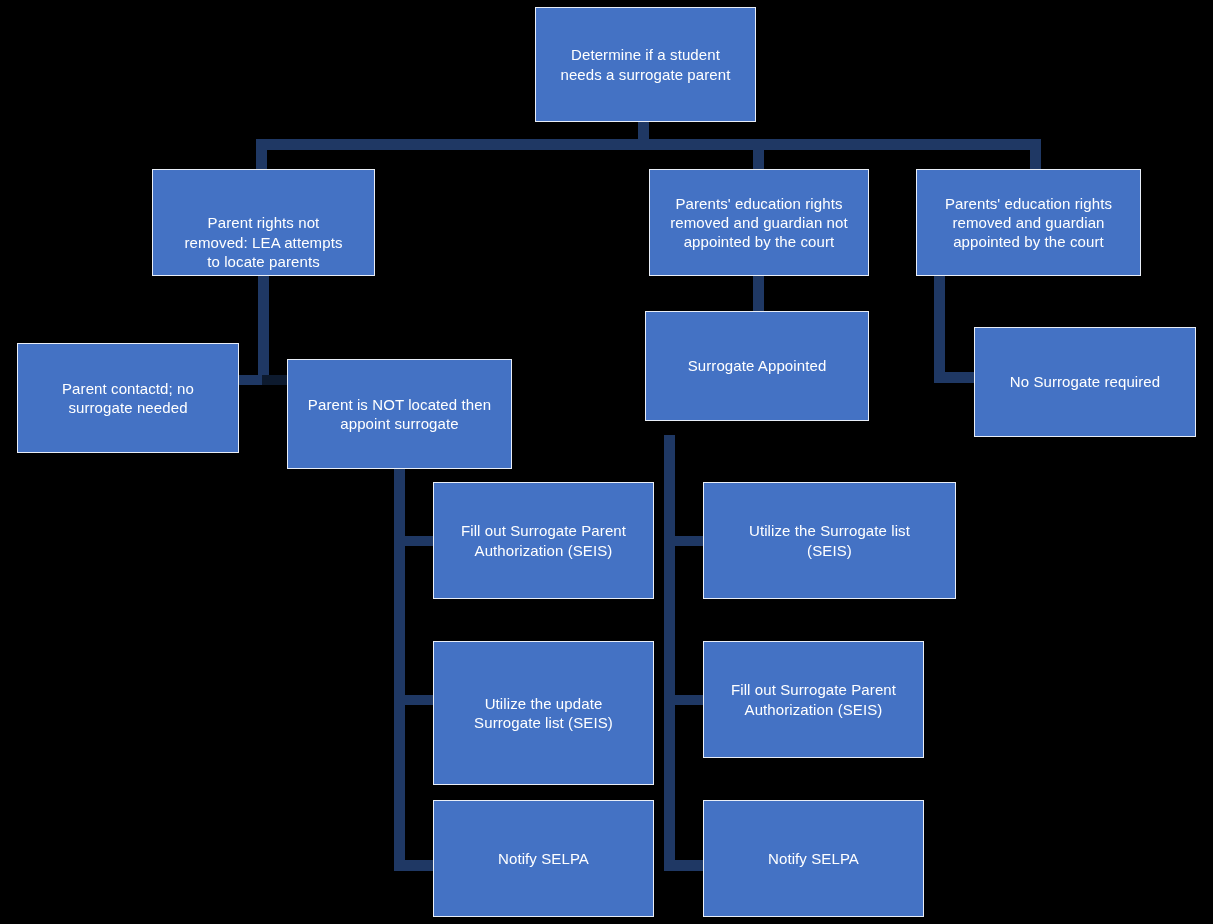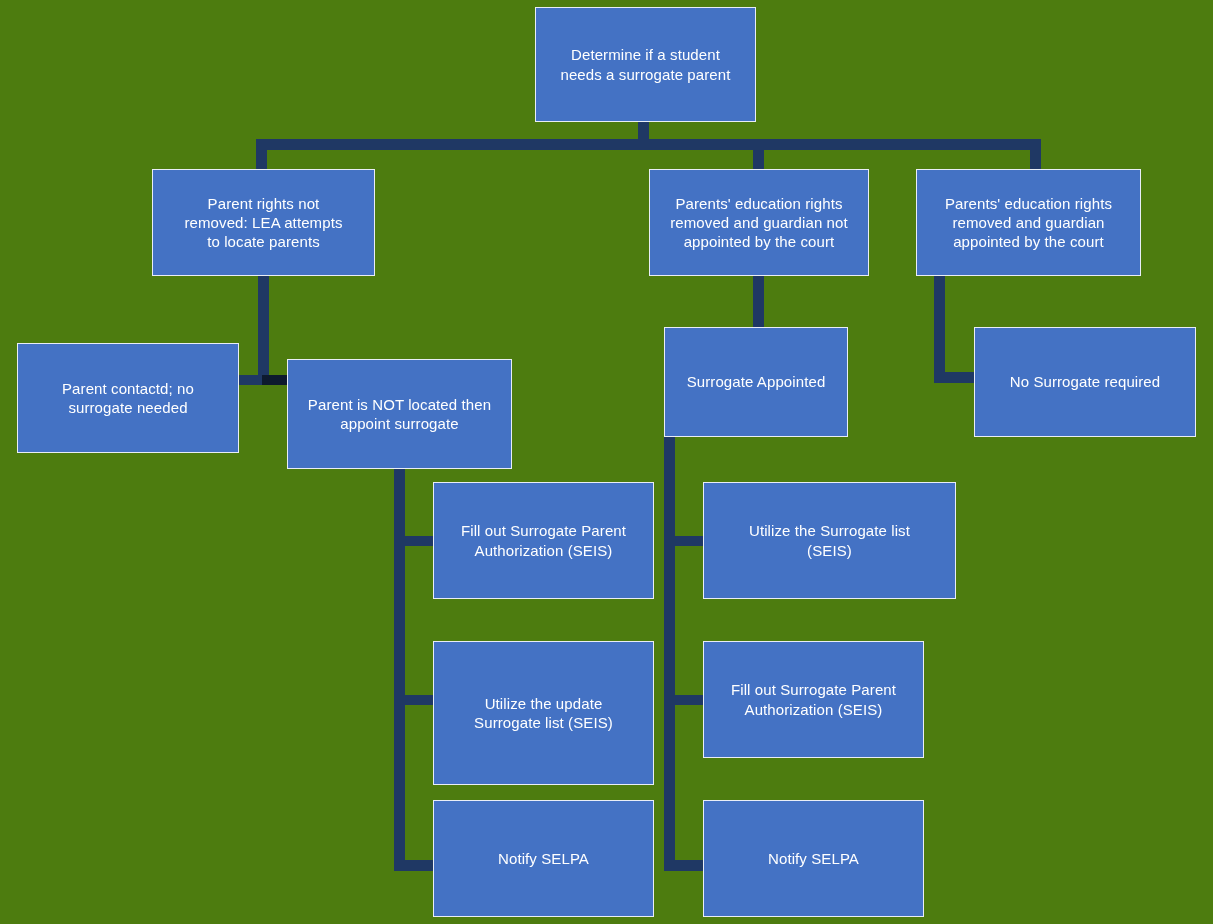--- a/index.html
+++ b/index.html
@@ -8,21 +8,21 @@
     padding: 0;
     background: #ffffff;
   }
   body {
     font-family: "Liberation Sans", sans-serif;
   }
   #canvas {
     position: relative;
     width: 1213px;
     height: 924px;
-    background: #4d7c0f;
+    background: #000000;
     overflow: hidden;
   }
   .node {
     position: absolute;
     background: #4472C4;
     color: #ffffff;
     display: flex;
     align-items: center;
     justify-content: center;
     text-align: center;
@@ -80,21 +80,21 @@
   <div class="conn" style="left:664px; top:435px; width:11px; height:435px;"></div>
   <div class="conn" style="left:664px; top:536px; width:45px; height:10px;"></div>
   <div class="conn" style="left:664px; top:695px; width:45px; height:10px;"></div>
   <div class="conn" style="left:664px; top:860px; width:45px; height:11px;"></div>
 
   <div class="node" style="left:536px; top:8px; width:219px; height:113px;">
     <span>Determine if a student
 needs a surrogate parent</span>
   </div>
 
-  <div class="node" style="left:153px; top:170px; width:221px; height:105px;">
+  <div class="node" style="left:153px; top:170px; width:221px; height:105px;align-items:flex-end;">
     <span>Parent rights not
 removed: LEA attempts
 to locate parents</span>
   </div>
 
   <div class="node" style="left:650px; top:170px; width:218px; height:105px;">
     <span>Parents' education rights
 removed and guardian not
 appointed by the court</span>
   </div>
@@ -108,21 +108,21 @@
   <div class="node" style="left:18px; top:328px; width:220px; height:108px;margin-top:16px;">
     <span>Parent contactd; no
 surrogate needed</span>
   </div>
 
   <div class="node" style="left:288px; top:328px; width:223px; height:108px;margin-top:32px;">
     <span>Parent is NOT located then
 appoint surrogate</span>
   </div>
 
-  <div class="node" style="left:646px; top:328px; width:182px; height:108px;margin-left:19px;">
+  <div class="node" style="left:646px; top:312px; width:222px; height:108px;">
     <span>Surrogate Appointed</span>
   </div>
 
   <div class="node" style="left:975px; top:328px; width:220px; height:108px;justify-content:center;">
     <span>No Surrogate required</span>
   </div>
 
   <div class="node" style="left:434px; top:483px; width:219px; height:115px;">
     <span>Fill out Surrogate Parent
 Authorization (SEIS)</span>

